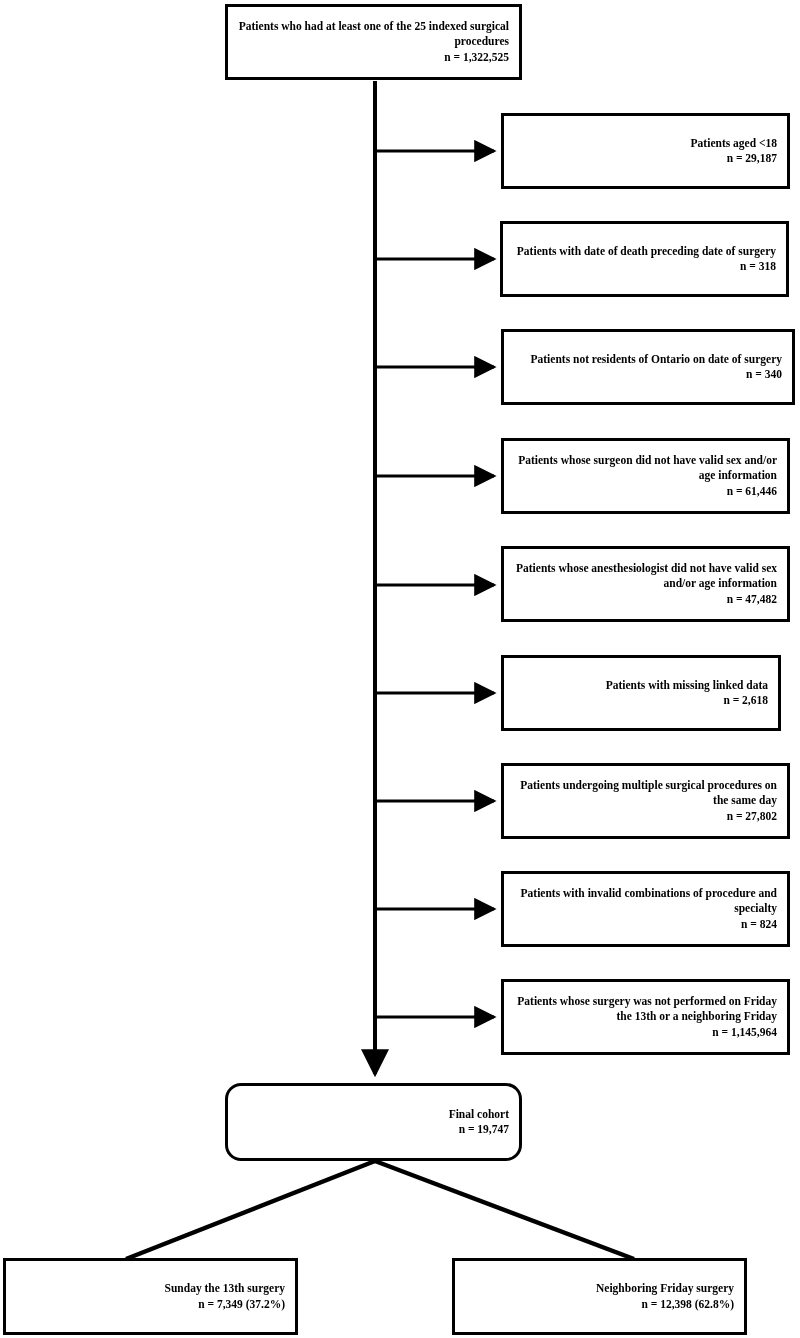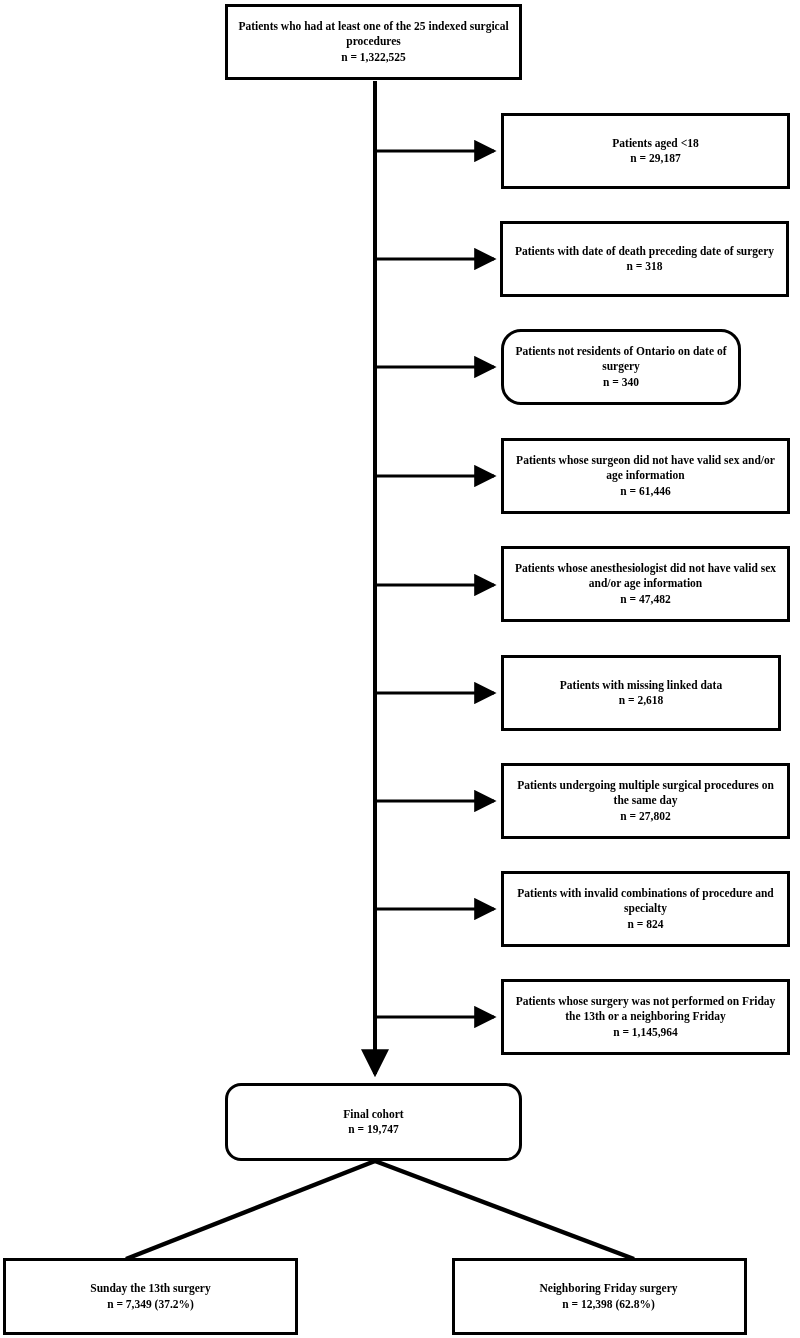--- a/index.html
+++ b/index.html
@@ -25,21 +25,21 @@
     pointer-events: none;
   }
   .node {
     position: absolute;
     box-sizing: border-box;
     border: 3px solid #000000;
     background: #ffffff;
     display: flex;
     align-items: center;
     justify-content: center;
-    text-align: center;
+    text-align: right;
     font-weight: bold;
     font-size: 11.5px;
     line-height: 1.32;
     color: #000000;
     padding: 4px 10px;
     z-index: 2;
   }
   .node .node-text {
     display: block;
     width: 100%;
@@ -82,21 +82,21 @@
   <div class="node" style="left:501px; top:113px; width:289px; height:76px;padding-left:30px;">
     <span class="node-text">Patients aged &lt;18
 n = 29,187</span>
   </div>
 
   <div class="node" style="left:500px; top:221px; width:289px; height:76px;">
     <span class="node-text">Patients with date of death preceding date of surgery
 n = 318</span>
   </div>
 
-  <div class="node" style="left:501px; top:329px; width:240px; height:76px;border-radius:20px;">
+  <div class="node" style="left:501px; top:329px; width:294px; height:76px;">
     <span class="node-text">Patients not residents of Ontario on date of surgery
 n = 340</span>
   </div>
 
   <div class="node" style="left:501px; top:438px; width:289px; height:76px;">
     <span class="node-text">Patients whose surgeon did not have valid sex and/or age information
 n = 61,446</span>
   </div>
 
   <div class="node" style="left:501px; top:546px; width:289px; height:76px;">

